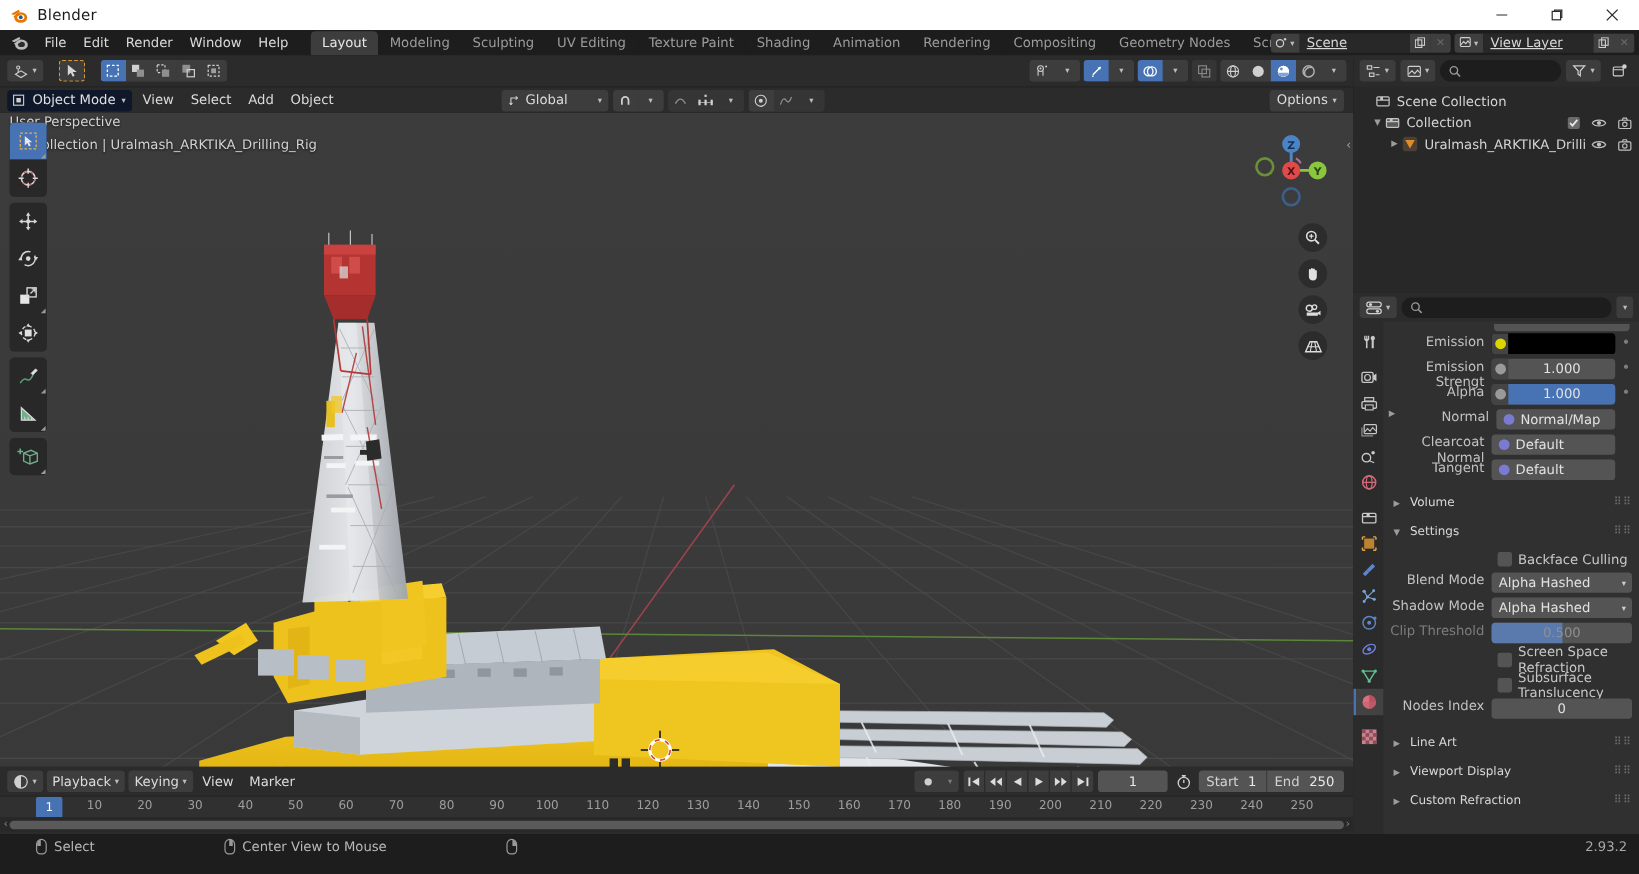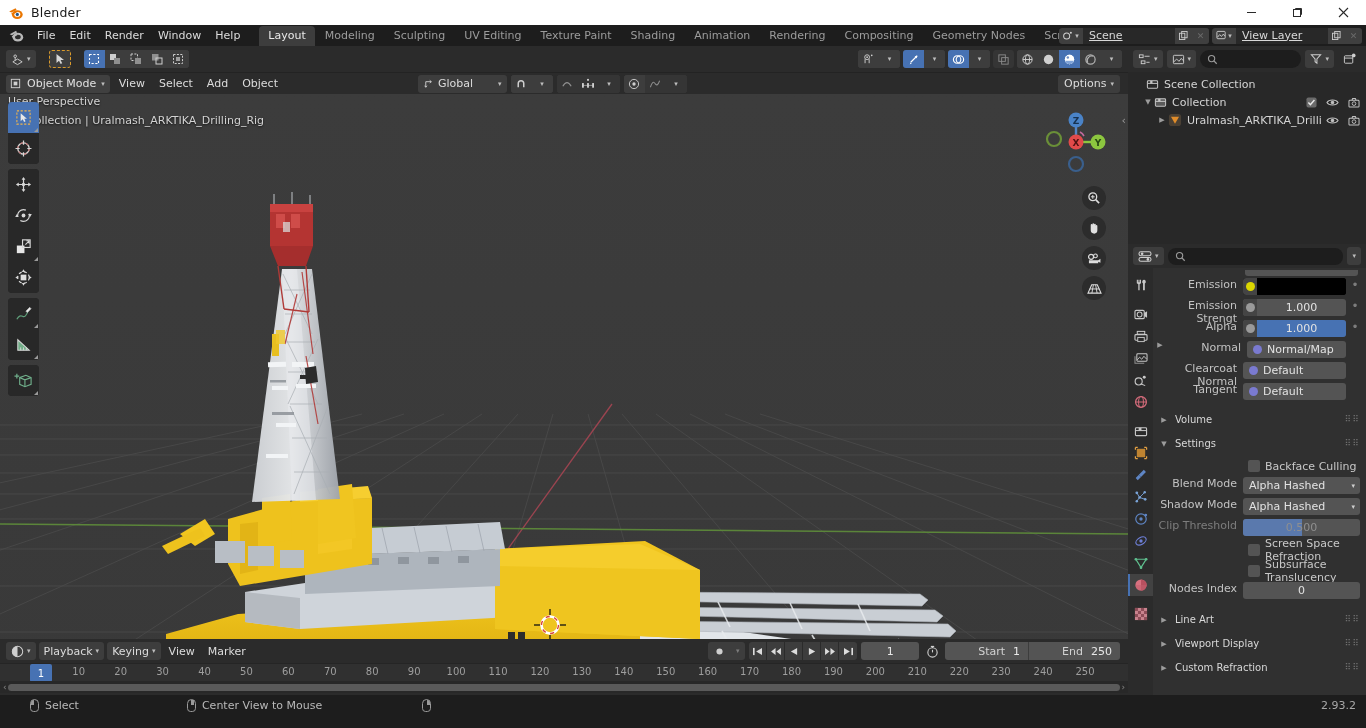--- a/index.html
+++ b/index.html
@@ -46,21 +46,21 @@
 
   
   .vp-header { height:26px; background:#2b2b2b; display:flex; align-items:center;
     padding:0 6px; gap:3px; position:relative; }
   .hdr-btn { height:18px; display:flex; align-items:center; gap:3px; padding:0 5px;
     background:#3d3d3d; border-radius:3px; color:#dcdcdc; font-size:11px; cursor:default; }
   .hdr-btn.flat { background:transparent; }
   .hdr-sep { width:7px; }
   .chev { font-size:7px; color:#bdbdbd; }
   .mode-sel { height:18px; display:flex; align-items:center; gap:5px; padding:0 5px 0 3px;
-    background:#404040; border-radius:3px; font-size:11px; color:#e0e0e0; }
+    background:#0f172a; border-radius:3px; font-size:11px; color:#e0e0e0; }
   .hdr-right { position:absolute; right:6px; top:4px; display:flex; align-items:center; gap:3px; }
   .grp { display:flex; align-items:center; background:#3d3d3d; border-radius:3px; overflow:hidden; height:18px; }
   .grp > .gi { width:21px; height:18px; display:flex; align-items:center; justify-content:center; }
   .grp > .gi.on { background:#4772b3; }
   .grp > .gi.off { background:#3d3d3d; }
   .grp > .gi.dimbg { background:#353535; }
   .opt-btn { height:18px; display:flex; align-items:center; gap:4px; padding:0 6px;
     background:#3d3d3d; border-radius:3px; font-size:11px; color:#dcdcdc; }
 
   
@@ -98,21 +98,21 @@
     position:relative; background:#2b2b2b; }
   .tl-right { position:absolute; right:8px; top:3px; display:flex; align-items:center; gap:4px; }
   .rec-grp { display:flex; align-items:center; background:#3d3d3d; border-radius:3px; height:18px; }
   .play-grp { display:flex; background:#3d3d3d; border-radius:3px; overflow:hidden; height:18px; }
   .play-grp div { width:18px; height:18px; display:flex; align-items:center; justify-content:center;
     color:#dcdcdc; font-size:9px; border-right:1px solid #2b2b2b; }
   .play-grp div:last-child { border-right:none; }
   .frm-field { height:18px; min-width:58px; background:#545454; border-radius:3px;
     display:flex; align-items:center; justify-content:center; font-size:11px; color:#e8e8e8; }
   .se-grp { display:flex; align-items:center; background:#545454; border-radius:3px; height:18px; }
-  .se-grp .lbl { padding:0 6px; font-size:11px; color:#d2d2d2;margin-left:27px; }
+  .se-grp .lbl { padding:0 6px; font-size:11px; color:#d2d2d2; }
   .se-grp .val { padding:0 8px 0 2px; font-size:11px; color:#e8e8e8; }
   .se-div { width:1px; height:18px; background:#3d3d3d; }
   .tl-ruler { height:18px; background:#303030; position:relative; overflow:hidden;
     border-top:1px solid #252525; }
   .tick { position:absolute; top:2px; font-size:10px; color:#9e9e9e; transform:translateX(-50%); }
   .playhead { position:absolute; top:0px; height:18px; min-width:22px; background:#4772b3;
     border-radius:2px; color:#fff; font-size:10px; display:flex; align-items:center;
     justify-content:center; transform:translateX(-50%); }
   .tl-scroll { height:12px; background:#282828; position:relative; display:flex; align-items:center; padding:0 2px; }
   .tl-scrollbar { height:7px; background:#5a5a5a; border-radius:4px; flex:1; }

